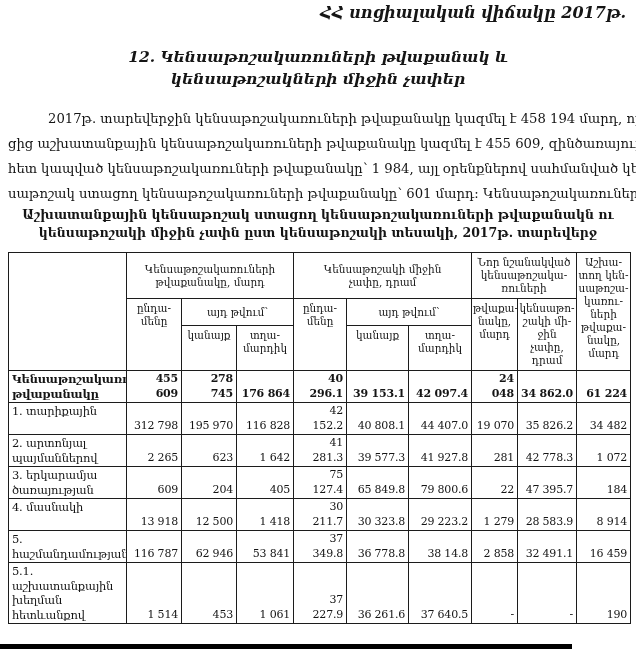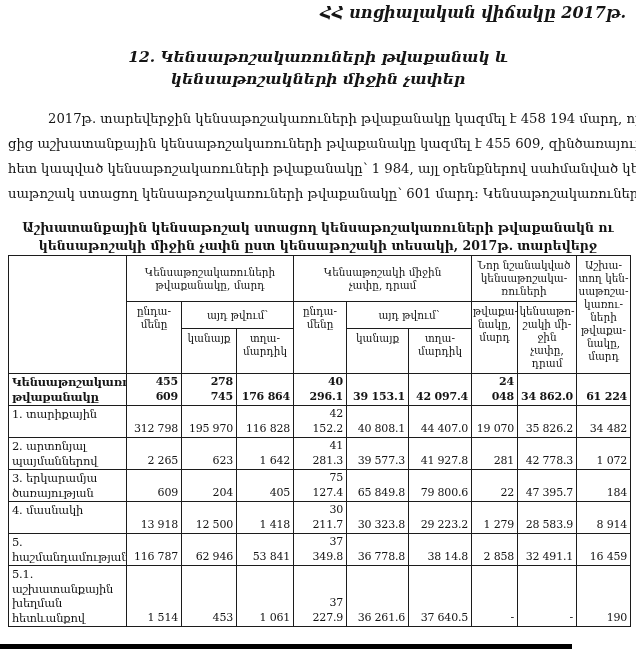--- a/index.html
+++ b/index.html
@@ -38,28 +38,27 @@
   }
   .intro .line {
     line-height:25px;
     text-align:justify;
     text-align-last:justify;
     white-space:nowrap;
   }
   .intro .line.first { text-indent:40px; }
   .intro .line.last { text-align-last:left; }
   .tbl-title {
-    margin-top:13px;
     text-align:center;
     font-size:12.5px;
     font-weight:bold;
     line-height:18px;
   }
   table {
-    margin-top:0;
+    margin-top:10px;
     border-collapse:collapse;
     table-layout:fixed;
     width:622px;
   }
   th, td {
     border:1px solid #1c1c1c;
     overflow:hidden;
   }
   thead th {
     font-weight:normal;

